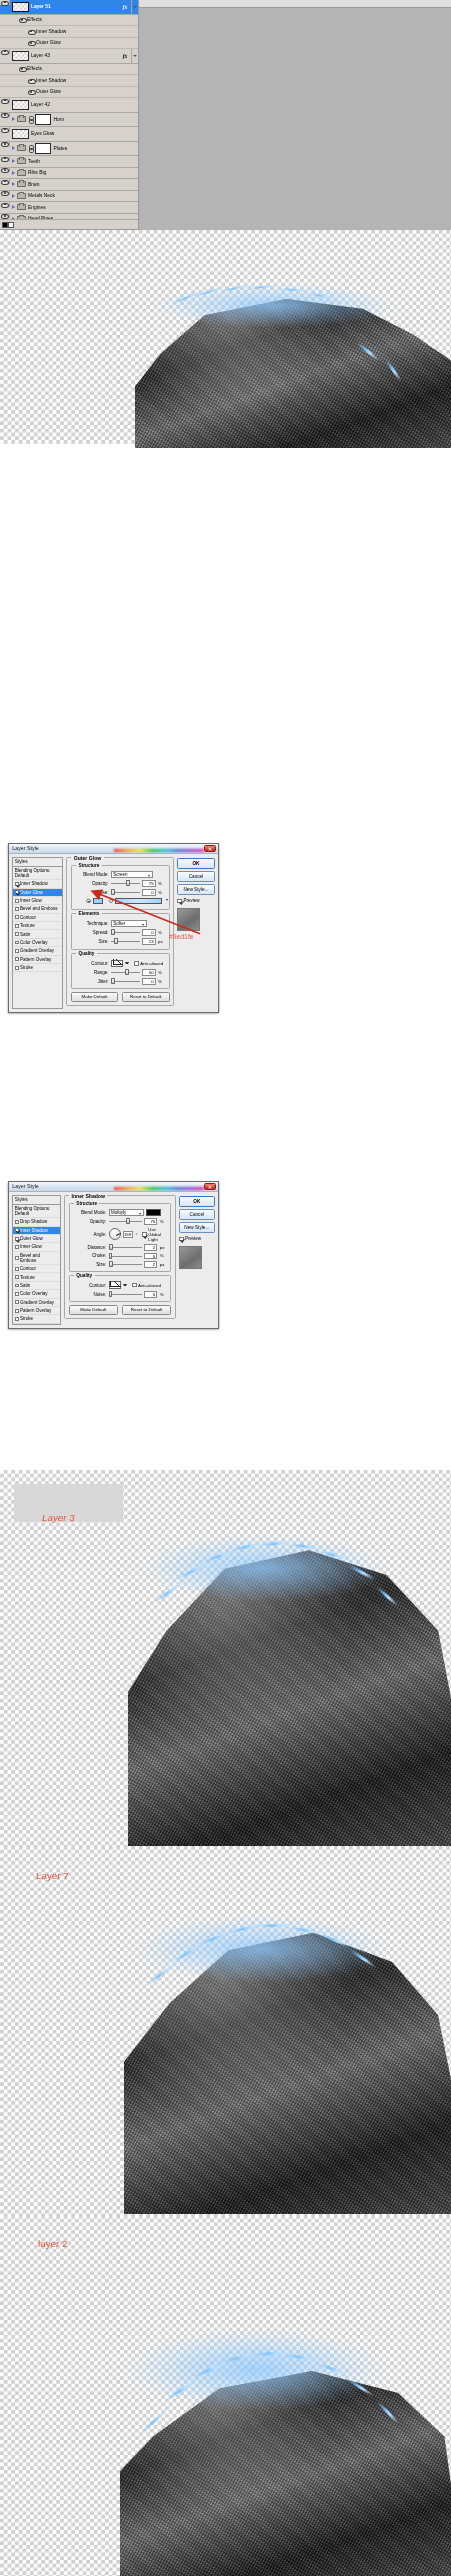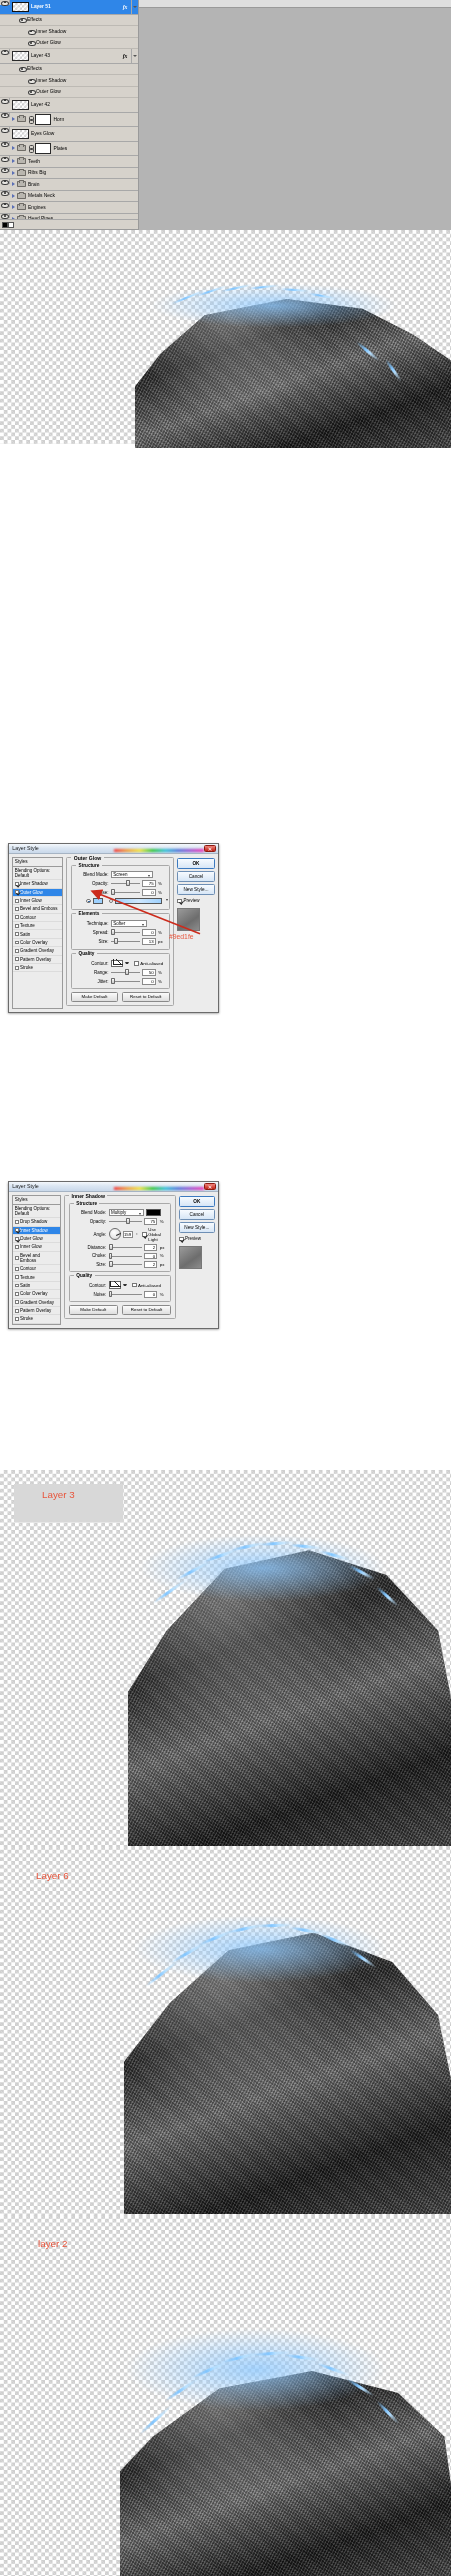--- a/index.html
+++ b/index.html
@@ -885,37 +885,37 @@
         <span class="chkbox on"></span>
         <span>Preview</span>
       </div>
       <div class="preview-thumb"></div>
     </div>
   </div>
 </div>
 
 <div class="canvas-block checker" style="top:1470px;height:376px;">
   <div style="position:absolute;left:13.5px;top:13.5px;width:109px;height:38px;background:#d8d8d8;"></div>
-  <div class="label-text" style="left:42px;top:19px;">Layer 3</div>
+  <div class="label-text" style="left:42px;top:42px;font-style:italic;">Layer 3</div>
   <div class="metal-img" style="left:128px;top:68px;width:323px;height:308px;
       clip-path:polygon(12% 30%, 30% 10%, 56% 4%, 80% 12%, 96% 30%, 100% 52%, 100% 100%, 0% 100%, 0% 50%);"></div>
   <div class="spine-tint" style="left:139px;top:64px;width:248px;height:68px;"></div>
   <div class="blue-streak" style="left:149px;top:120px;width:41px;height:2.6px;transform:rotate(-35deg);"></div>
   <div class="blue-streak" style="left:174px;top:99px;width:39px;height:2.6px;transform:rotate(-28deg);"></div>
   <div class="blue-streak" style="left:202px;top:84px;width:38px;height:2.6px;transform:rotate(-20deg);"></div>
   <div class="blue-streak" style="left:230px;top:75px;width:36px;height:2.6px;transform:rotate(-12deg);"></div>
   <div class="blue-streak" style="left:259px;top:72px;width:35px;height:2.6px;transform:rotate(-4deg);"></div>
   <div class="blue-streak" style="left:289px;top:75px;width:33px;height:2.6px;transform:rotate(6deg);"></div>
   <div class="blue-streak" style="left:319px;top:84px;width:32px;height:2.6px;transform:rotate(16deg);"></div>
   <div class="blue-streak" style="left:347px;top:101px;width:30px;height:2.6px;transform:rotate(28deg);"></div>
   <div class="blue-streak" style="left:373px;top:125px;width:29px;height:2.6px;transform:rotate(42deg);"></div>
 </div>
 
 <div class="canvas-block checker" style="top:1846px;height:369px;">
-  <div class="label-text" style="left:36px;top:24px;">Layer 6</div>
+  <div class="label-text" style="left:36px;top:24px;">Layer 7</div>
   <div class="metal-img" style="left:124px;top:75px;width:327px;height:293px;
       clip-path:polygon(14% 28%, 32% 10%, 58% 4%, 82% 14%, 96% 32%, 100% 54%, 100% 100%, 0% 100%, 0% 48%);"></div>
   <div class="spine-tint" style="left:132px;top:69px;width:256px;height:68px;"></div>
   <div class="blue-streak" style="left:141px;top:126px;width:42px;height:2.6px;transform:rotate(-38deg);"></div>
   <div class="blue-streak" style="left:168px;top:105px;width:41px;height:2.6px;transform:rotate(-30deg);"></div>
   <div class="blue-streak" style="left:197px;top:90px;width:39px;height:2.6px;transform:rotate(-22deg);"></div>
   <div class="blue-streak" style="left:227px;top:81px;width:38px;height:2.6px;transform:rotate(-12deg);"></div>
   <div class="blue-streak" style="left:257px;top:78px;width:36px;height:2.6px;transform:rotate(-2deg);"></div>
   <div class="blue-streak" style="left:289px;top:83px;width:35px;height:2.6px;transform:rotate(10deg);"></div>
   <div class="blue-streak" style="left:319px;top:93px;width:33px;height:2.6px;transform:rotate(22deg);"></div>

